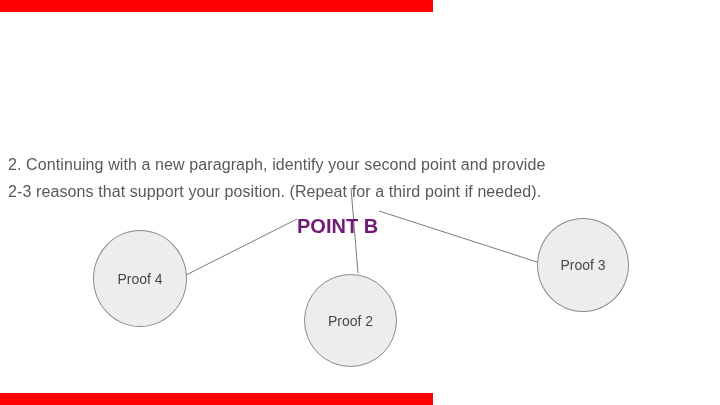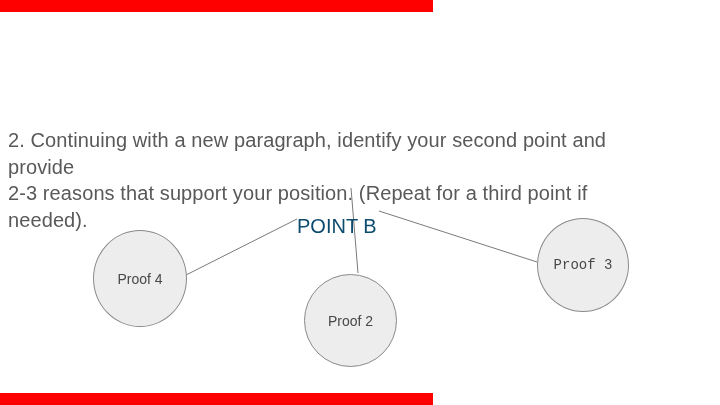--- a/index.html
+++ b/index.html
@@ -21,62 +21,62 @@
     width: 433px;
     height: 12px;
     background: #fe0000;
   }
   .accent-bar.top { top: 0; }
   .accent-bar.bottom { top: 393px; }
 
   .instructions {
     position: absolute;
     left: 8px;
-    top: 127px;
+    top: 152px;
     width: 640px;
-    font-size: 20px;
+    font-size: 16px;
     line-height: 26.5px;
     color: #595959;
     letter-spacing: 0.1px;
   }
 
   .connectors {
     position: absolute;
     left: 0;
     top: 0;
     pointer-events: none;
   }
 
   .diagram-title {
     position: absolute;
     left: 297px;
     top: 215px;
     font-size: 20px;
-    font-weight: normal;
-    color: #0c4a6e;
+    font-weight: bold;
+    color: #701a75;
     white-space: nowrap;
   }
 
   .node {
     position: absolute;
     border: 1px solid #8a8a8a;
     border-radius: 50%;
     background: #ededed;
     display: flex;
     align-items: center;
     justify-content: center;
   }
   .node .node-label {
     font-size: 14px;
     color: #484848;
     white-space: nowrap;
   }
   .node.n1 { left: 93px;  top: 230px; width: 92px; height: 95px; }
   .node.n2 { left: 304px; top: 274px; width: 91px; height: 91px; }
-  .node.n3 { left: 537px; top: 218px; width: 90px; height: 92px; font-family: Liberation Mono, monospace; }
+  .node.n3 { left: 537px; top: 218px; width: 90px; height: 92px; }
 </style>
 </head>
 <body>
 
 <div class="slide">
 
   <div class="accent-bar top"></div>
   <div class="accent-bar bottom"></div>
 
   <div class="instructions">

